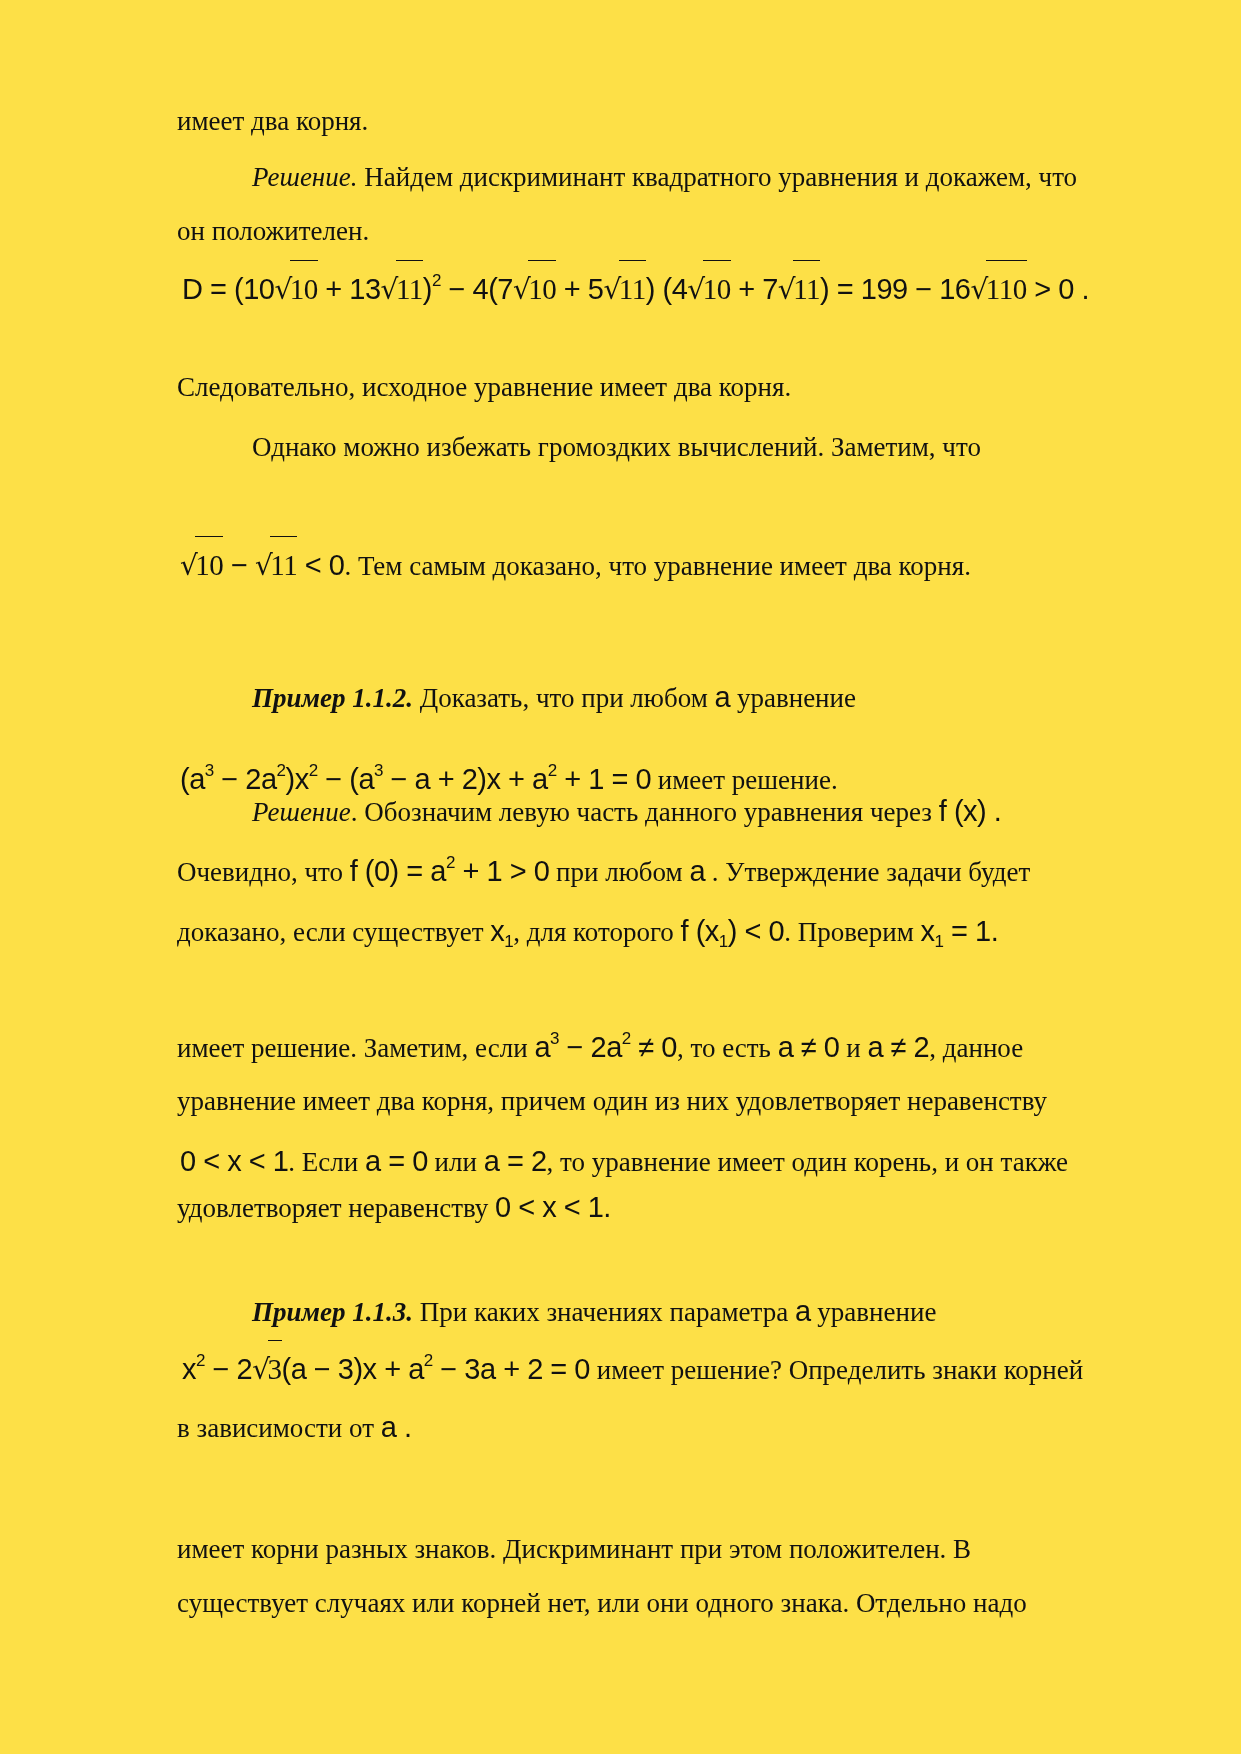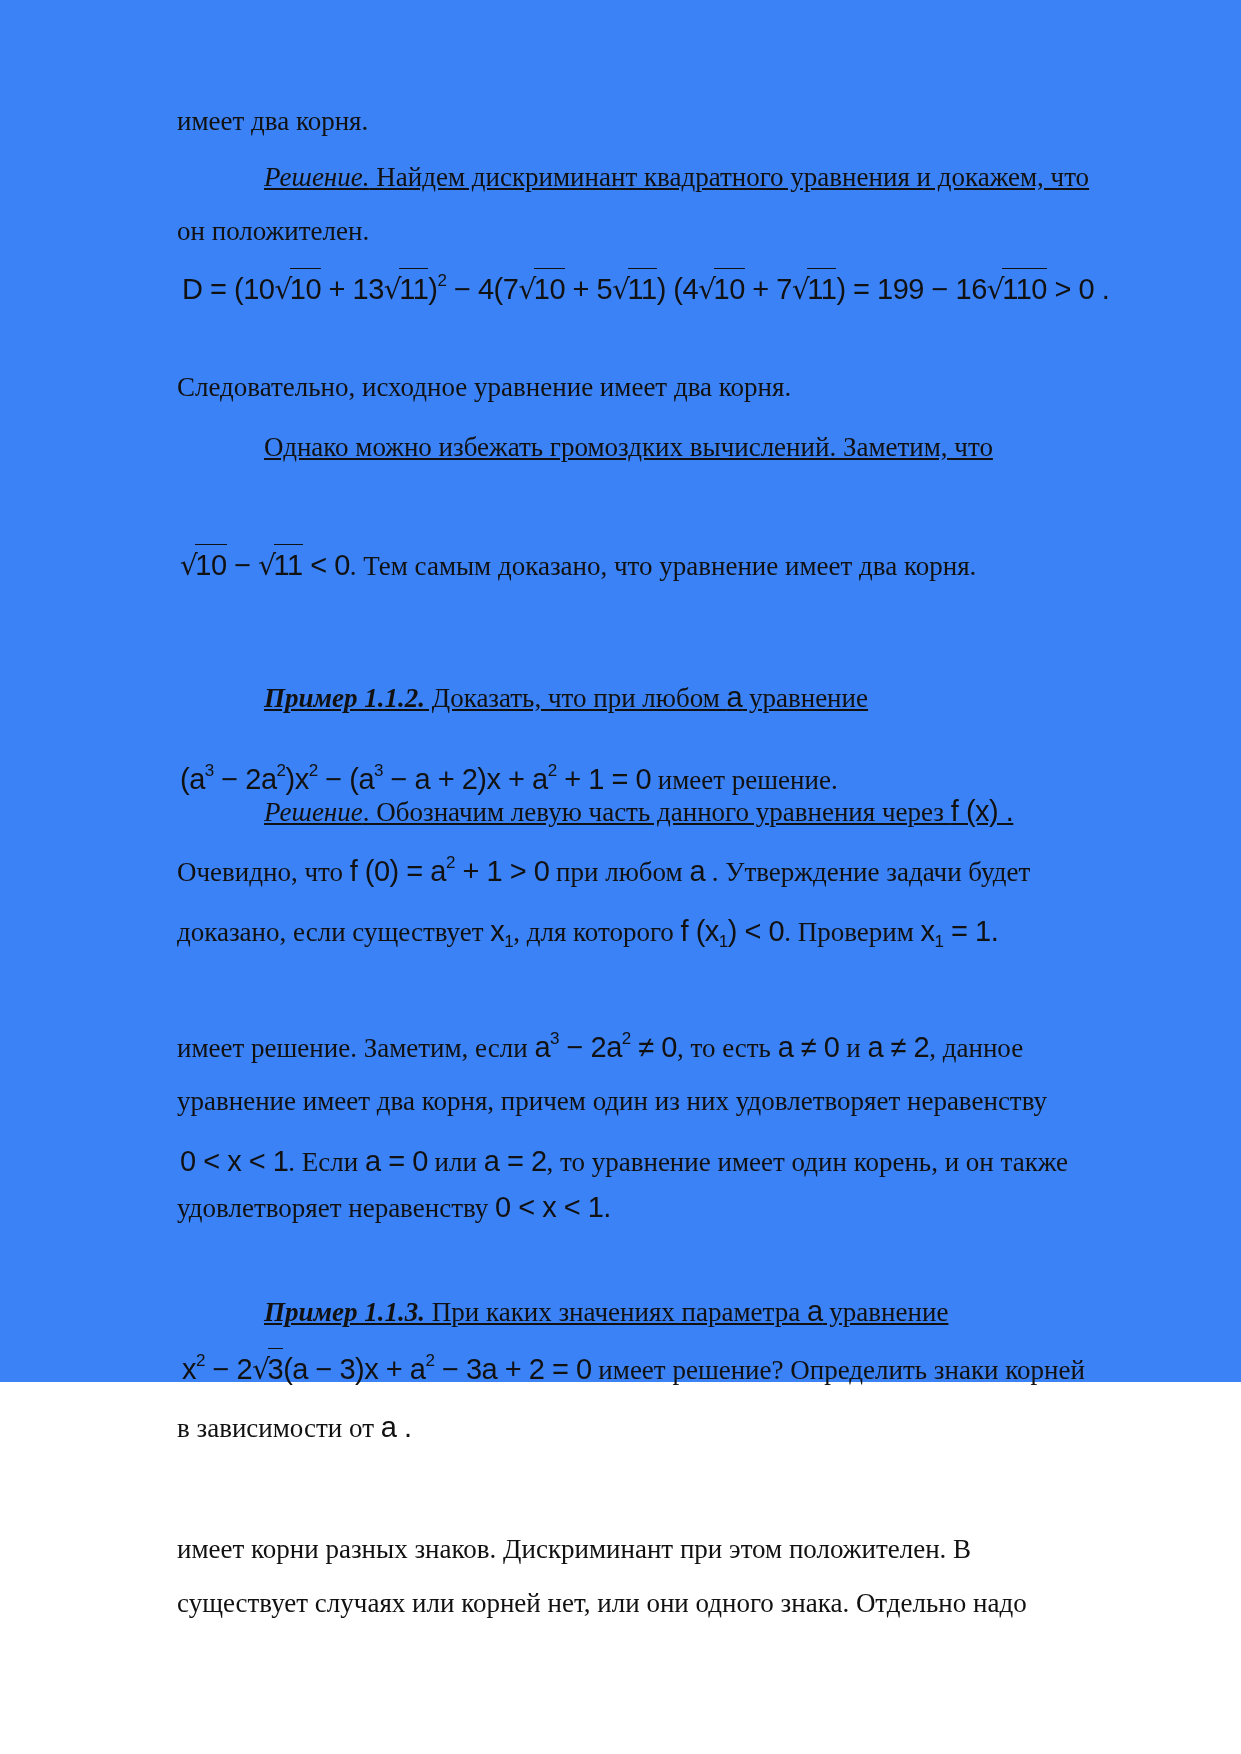--- a/index.html
+++ b/index.html
@@ -1,28 +1,28 @@
 <!DOCTYPE html>
 <html><head>
 <meta charset="utf-8">
 <style>
   html, body { margin: 0; padding: 0; background: #ffffff; }
   body { width: 1241px; height: 1754px; position: relative; overflow: hidden; color: #111111; }
-  .page { position: absolute; left: 0; top: 0; width: 1241px; height: 1382px; background: #3b82f6; }
+  .page { position: absolute; left: 0; top: 0; width: 1241px; height: 1754px; background: #fde047; }
   .line { position: absolute; left: 177px; white-space: nowrap;
           font-family: "Liberation Serif", serif; font-size: 27px; line-height: 34px; }
-  .indent { left: 264px; text-decoration: underline; }
+  .indent { left: 252px; }
   .it { font-style: italic; }
   .bi { font-style: italic; font-weight: bold; }
   .m { font-family: "Liberation Sans", sans-serif; font-size: 29px; letter-spacing: -0.5px; }
   .m sup { font-size: 17px; vertical-align: 13px; line-height: 0; }
   .m sub { font-size: 17px; vertical-align: -6px; line-height: 0; }
   .sq { display: inline-block; }
   .sq .rad { font-family: "DejaVu Sans", sans-serif; font-size: 28px; }
-  .sq .ov { border-top: 1.6px solid #111; padding-top: 4px; margin-left: -2px; }
+  .sq .ov { border-top: 1.6px solid #111; padding-top: 12px; margin-left: -2px; font-family: Liberation Serif, serif; }
 </style>
 </head>
 <body>
 
 <div class="page">
 
   <div class="line" style="top:104px">
     <span>имеет два корня.</span>
   </div>
   <div class="line indent" style="top:160px">

